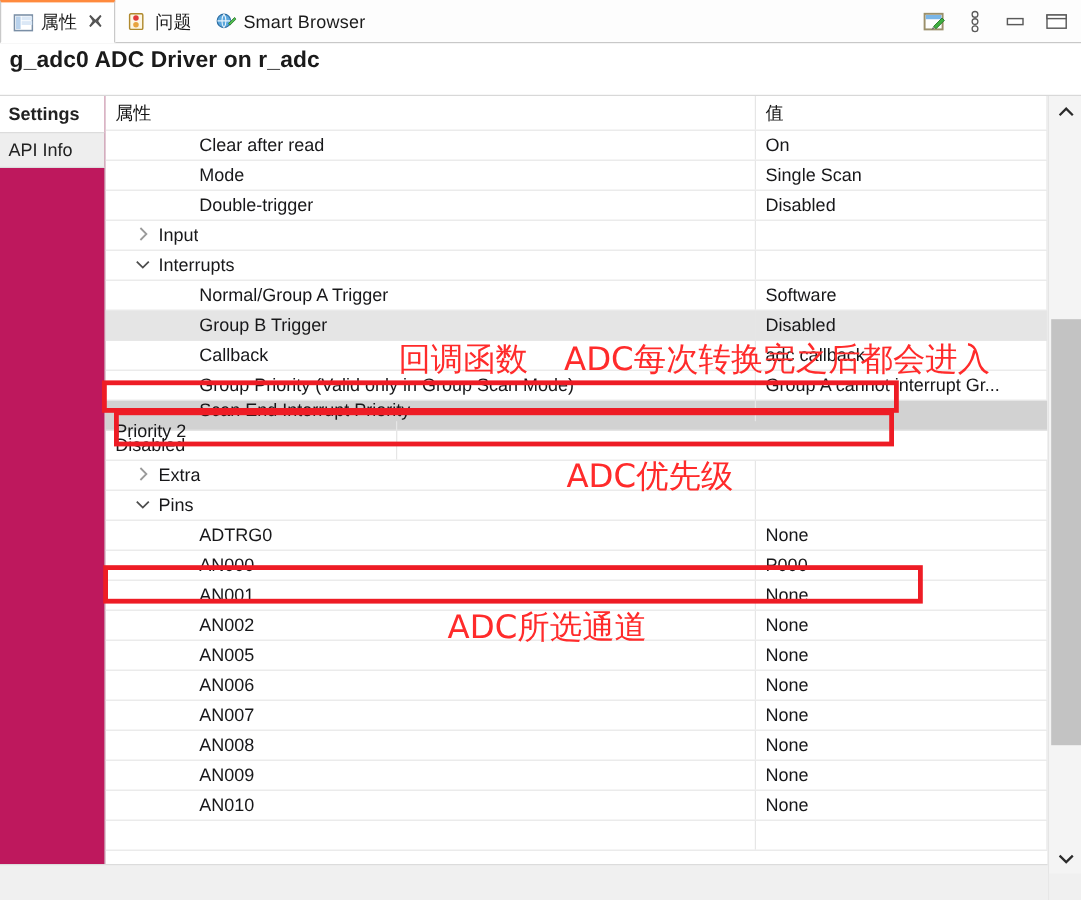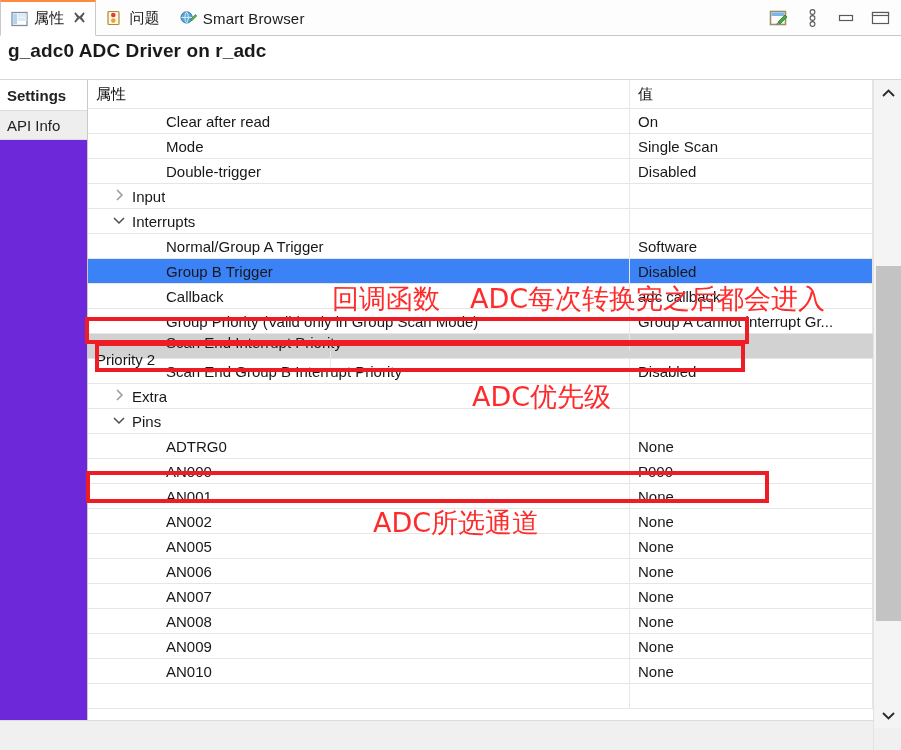--- a/index.html
+++ b/index.html
@@ -34,30 +34,30 @@
   .wc { width: 22px; height: 22px; display: flex; align-items: center; justify-content: center; }
 
   
   .page-title {
     position: absolute; left: 8px; top: 40px;
     font-size: 19px; font-weight: bold; color: #1a1a1a; letter-spacing: .1px;
   }
   .title-rule { position: absolute; left: 0; top: 79px; width: 901px; height: 1px; background: #d8d8d8; }
 
   
-  .leftnav { position: absolute; left: 0; top: 80px; width: 88px; height: 670px; background: #6d28d9; border-right: 1px solid #c9c9c9; }
+  .leftnav { position: absolute; left: 0; top: 80px; width: 88px; height: 670px; background: #be185d; border-right: 1px solid #c9c9c9; }
   .nav-item { height: 30px; display: flex; align-items: center; padding-left: 7px; font-size: 15px; color: #222; }
   .nav-item.sel { background: #ffffff; font-weight: bold; }
   .nav-item.alt { background: #eeeeee; border-top: 1px solid #dcdcdc; border-bottom: 1px solid #dcdcdc; }
 
   
   .grid { position: absolute; left: 88px; top: 80px; width: 785px; height: 640px; background: #fff; overflow: hidden; }
   .row { position: relative; height: 25px; display: flex; border-bottom: 1px solid #e6e6e6; }
   .row.hdr { border-bottom: 1px solid #e6e6e6; height: 29px; }
-  .row.sel-blue { background: #3b82f6; }
+  .row.sel-blue { background: #e5e5e5; }
   .row.sel-gray { background: #d2d2d2; flex-direction: column; }
   .c1 { width: 542px; position: relative; display: flex; align-items: center; border-right: 1px solid #e6e6e6; }
   .c2 { width: 243px; display: flex; align-items: center; padding-left: 8px; border-right: 1px solid #e6e6e6; }
   .row.hdr .c1, .row.hdr .c2 { border-right: 1px solid #e6e6e6; }
   .cell-txt { font-size: 15px; color: #18181a; white-space: nowrap; overflow: hidden; text-overflow: ellipsis; }
   .hdr .cell-txt { color: #141414; }
   .ind0 { padding-left: 8px; }
   .ind1 { padding-left: 20px; }
   .ind2 { padding-left: 78px; }
   .twisty { position: absolute; left: 24px; width: 14px; text-align: center; font-size: 13px; color: #6e6e6e; }
@@ -247,23 +247,20 @@
       </div>
       <div class="row sel-gray">
         <div class="c1">
           <div class="cell-txt ind2">Scan End Interrupt Priority</div>
         </div>
         <div class="c2">
           <div class="cell-txt" style="max-width: 232px;">Priority 2</div>
         </div>
       </div>
       <div class="row ">
-        <div class="c1">
-          <div class="cell-txt ind2">Scan End Group B Interrupt Priority</div>
-        </div>
         <div class="c2">
           <div class="cell-txt" style="max-width: 232px;">Disabled</div>
         </div>
       </div>
       <div class="row ">
         <div class="c1">
           <span class="twisty"><svg width="9" height="12" viewBox="0 0 9 12">
               <path d="M2 1 L7 6 L2 11" fill="none" stroke="#9a9a9a" stroke-width="1.5"></path>
             </svg></span>
           <div class="cell-txt ind1" style="padding-left: 44px;">Extra</div>

